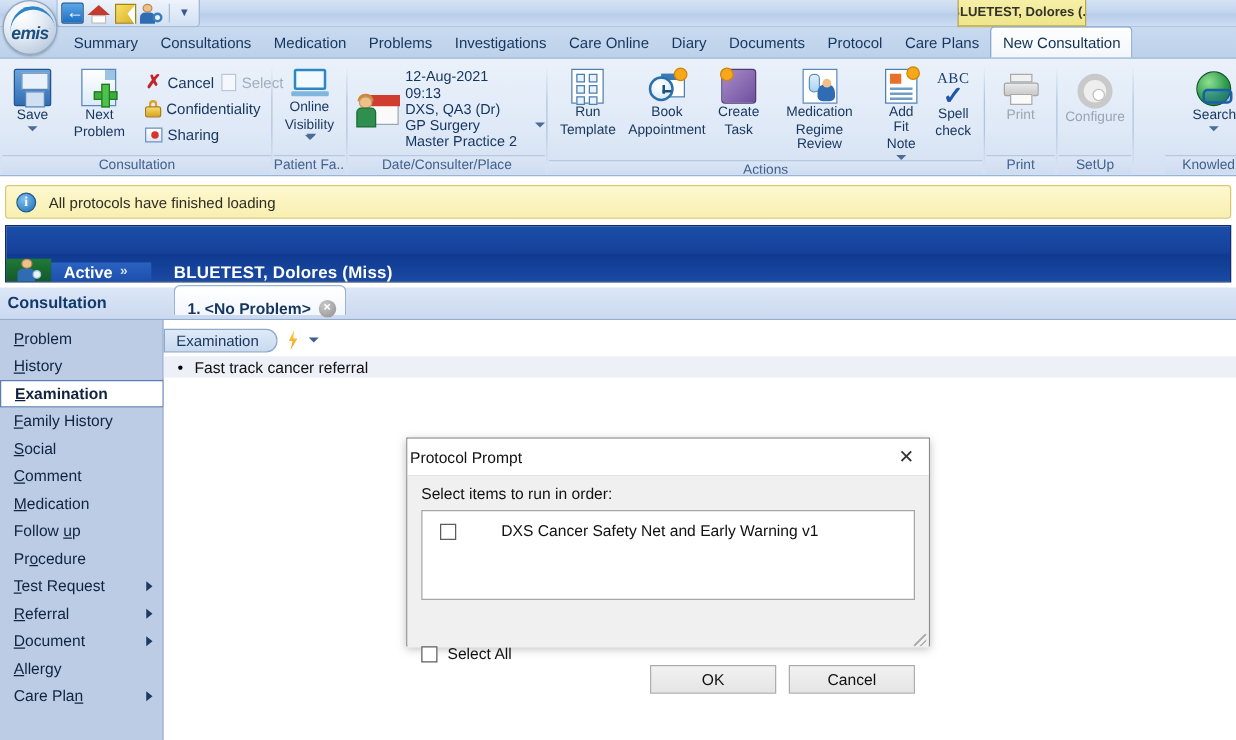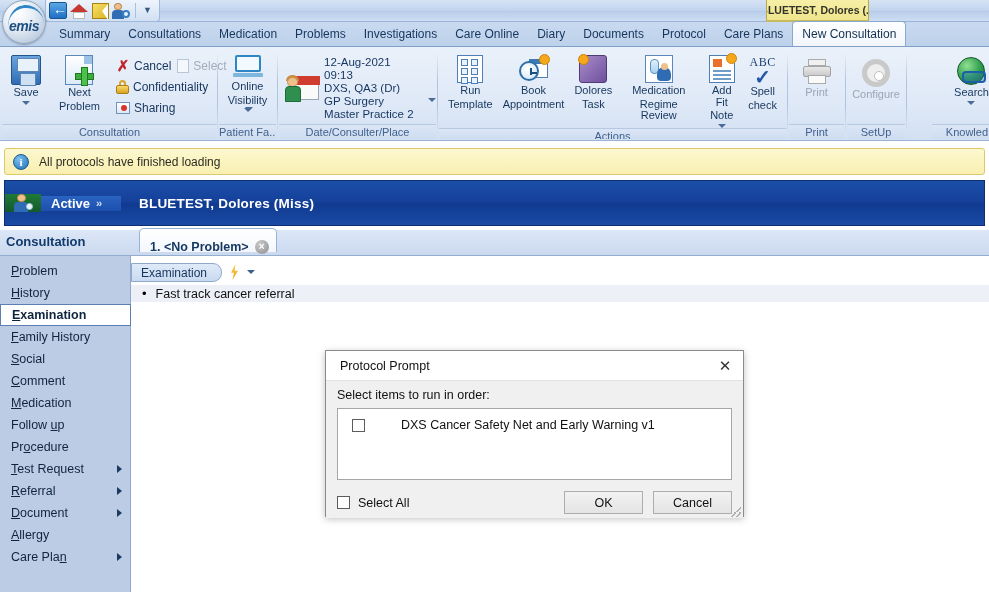--- a/index.html
+++ b/index.html
@@ -211,21 +211,21 @@
     color: #ffffff; font-size: 11px; font-weight: bold;
     display: flex; align-items: center; justify-content: center;
     font-family: "Liberation Serif", serif;
   }
   .notice .msg { margin-left: 10px; font-size: 12px; color: #2d2d22; }
 
   
   .pbanner {
     position: absolute; left: 4px; top: 180px; width: 981px; height: 46px;
     background: linear-gradient(to bottom, #1b4fa8 0%, #15409a 48%, #103a90 52%, #1a4aa4 100%);
-    display: flex; align-items: center;
+    display: flex; align-items: flex-end;
     border: 1px solid #0d2f72;
   }
   .pbanner .greenbox {
     width: 36px; background: linear-gradient(to bottom, #1f7a36, #14592a);
     display: flex; align-items: center; justify-content: center;
   }
   .pb-person { position: relative; width: 20px; height: 18px; }
   .pb-person .hd { position:absolute; left:4px; top:0; width:9px; height:8px; background:#f0c08a; border:1px solid #b98b53; border-radius:50%; }
   .pb-person .bd { position:absolute; left:1px; top:8px; width:14px; height:10px; background:#2f6cb3; border-radius:4px 4px 0 0; }
   .pb-person .dot { position:absolute; right:0; bottom:2px; width:7px; height:7px; background:#eaf3fb; border-radius:50%; border:1px solid #9ec3e2; }
@@ -327,21 +327,21 @@
   
   .dlg {
     position: absolute; left: 325px; top: 350px; width: 419px; height: 167px;
     background: #f0f0f0;
     border: 1px solid #8a8a8a;
     box-shadow: 0 2px 7px rgba(0,0,0,0.25);
   }
   .dlg-title {
     height: 30px; background: #ffffff;
     display: flex; align-items: center; justify-content: space-between;
-    padding: 0 2px 0 14px;
+    padding: 0 2px 0 2px;
     border-bottom: 1px solid #e2e2e2;
   }
   .dlg-title .t { font-size: 12.5px; color: #111111; }
   .dlg-close {
     width: 32px; height: 28px; display: flex; align-items: center; justify-content: center;
     font-size: 15px; color: #333333; line-height: 1;
   }
   .dlg-body { padding: 7px 11px 0 11px; background: #f0f0f0; height: 137px; position: relative; }
   .dlg-sub { font-size: 12.5px; color: #111111; margin-bottom: 6px; }
   .list-box {
@@ -353,25 +353,25 @@
     width: 13px; height: 13px; background: #ffffff;
     border: 1px solid #5c5c5c; flex: none;
   }
   .list-item .li-lbl { margin-left: 36px; font-size: 12.5px; color: #111111; }
   .dlg-footer {
     display: flex; align-items: center; margin-top: 11px;
   }
   .selall { display: flex; align-items: center; gap: 8px; font-size: 12.5px; color: #111111; }
   .dlg-buttons { margin-left: auto; display: flex; gap: 10px; }
   .btn {
-    width: 79px; height: 23px;
+    width: 101px; height: 23px;
     background: linear-gradient(to bottom, #f2f2f2, #e4e4e4);
     border: 1px solid #adadad;
     font-size: 12.5px; color: #111111;
-    display: flex; align-items: center; justify-content: center;
+    display: flex; align-items: center; justify-content: center; margin-top: 41px;
   }
   .resize-grip {
     position: absolute; right: 2px; bottom: 1px; width: 10px; height: 10px;
     background:
       linear-gradient(135deg, transparent 45%, #b0b0b0 45%, #b0b0b0 55%, transparent 55%),
       linear-gradient(135deg, transparent 70%, #b0b0b0 70%, #b0b0b0 80%, transparent 80%);
   }
 </style>
 </head>
 <body>
@@ -534,21 +534,21 @@
                 <span class="hand2"></span>
               </span>
           </span>
           <span class="lbl">Book</span>
           <span class="lbl">Appointment</span>
         </div>
         <div class="big-btn">
           <span class="ico ico-task">
               <span class="ico-star" style="left:-2px; top:-2px;"></span>
             </span>
-          <span class="lbl">Dolores</span>
+          <span class="lbl">Create</span>
           <span class="lbl">Task</span>
         </div>
         <div class="big-btn">
           <span class="ico ico-med">
               <span class="pill"></span>
               <span class="prsn"></span>
             </span>
           <span class="lbl">Medication</span>
           <span class="lbl">Regime Review</span>
         </div>

